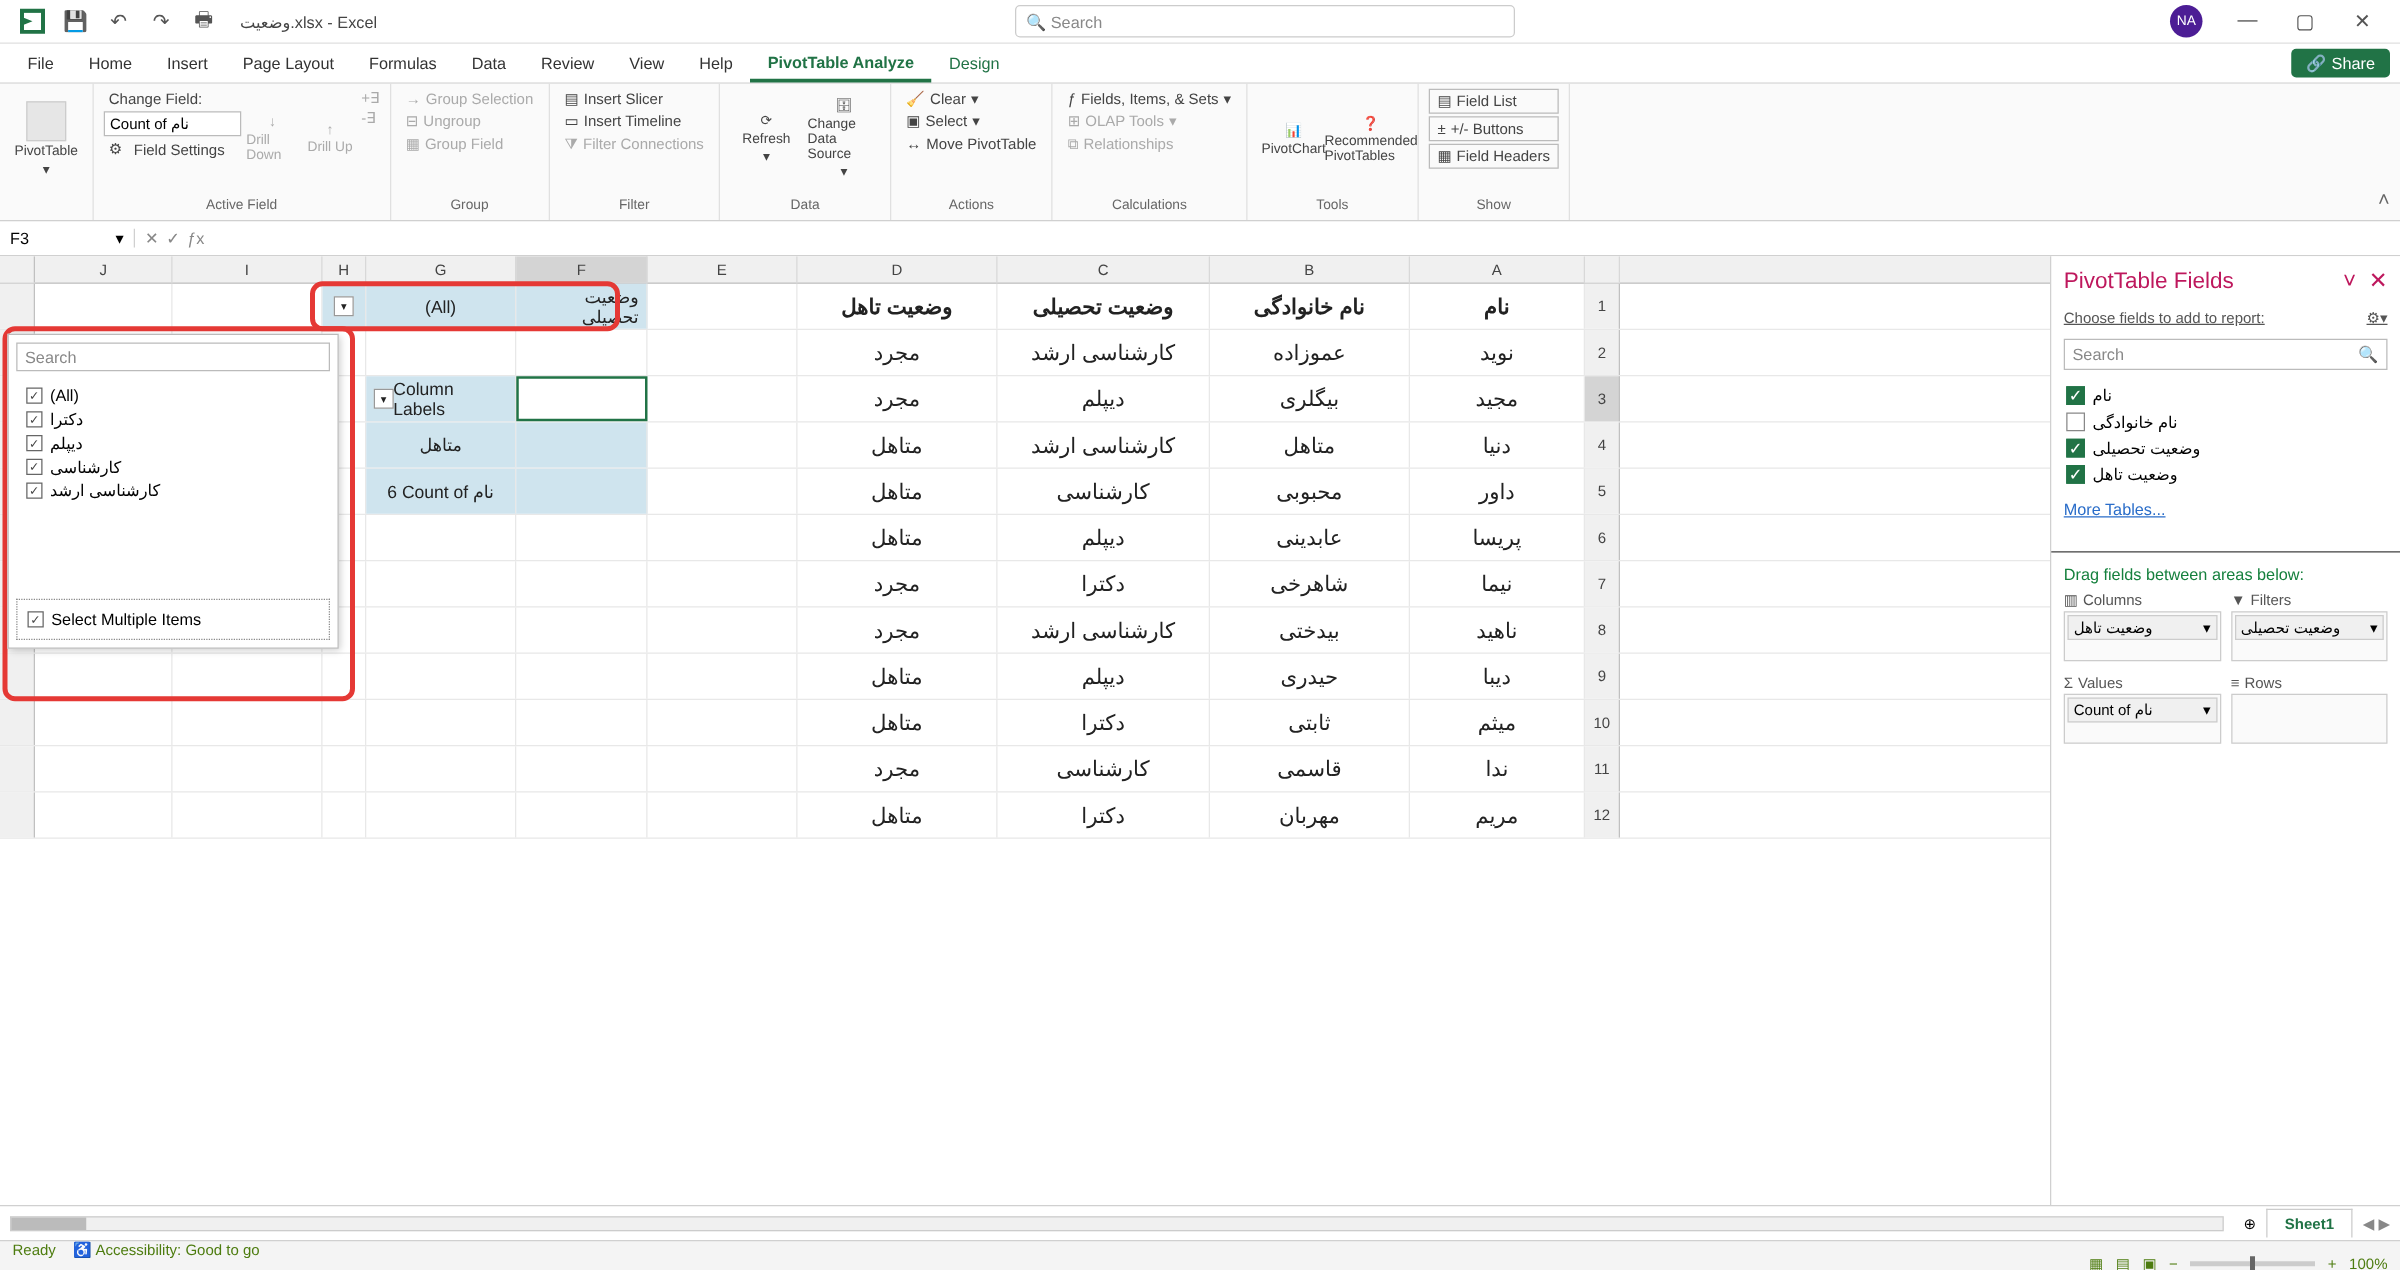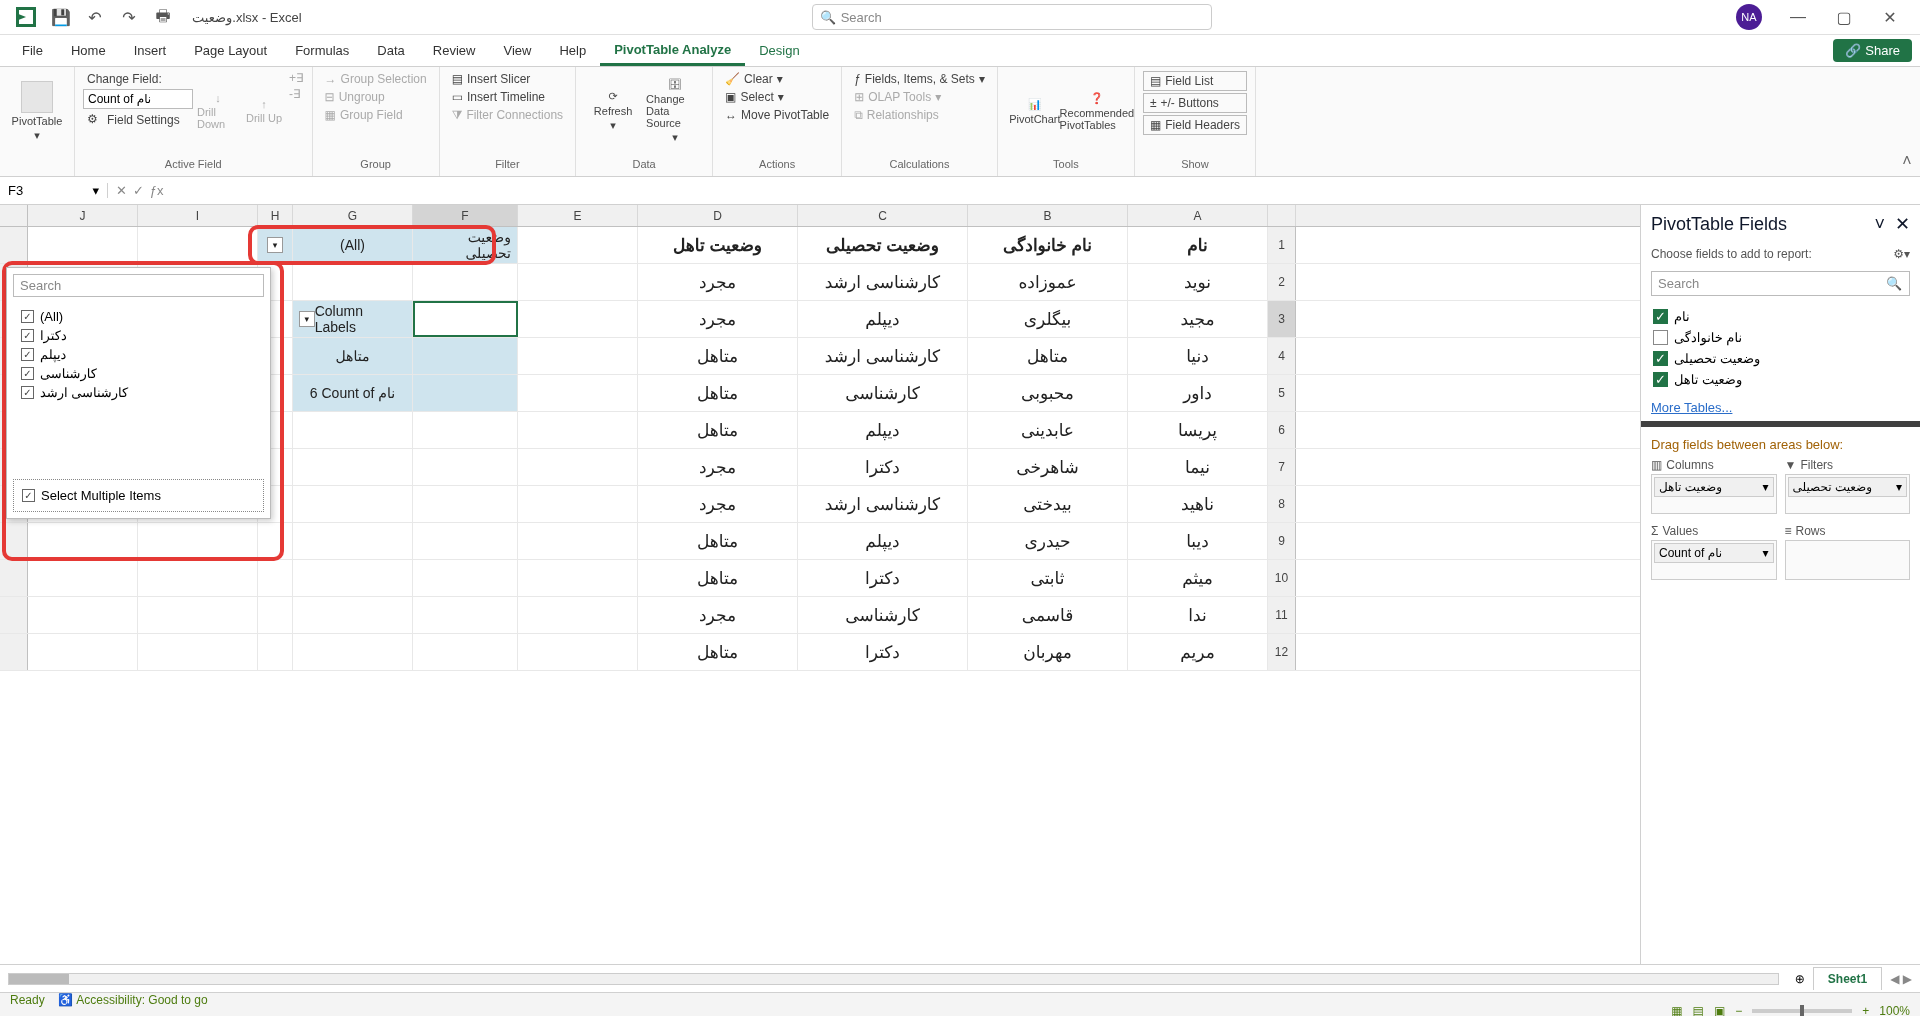--- a/index.html
+++ b/index.html
@@ -74,30 +74,30 @@
 .filterdd .srch { border:1px solid #bbb; margin:6px; padding:3px 6px; color:#888;}
 .filterdd .tree { padding:4px 10px; height:170px; overflow:auto;}
 .filterdd .item { display:flex;align-items:center;gap:6px; padding:2px 4px;}
 .filterdd .chk { width:13px;height:13px;border:1px solid #666;display:flex;align-items:center;justify-content:center;font-size:10px;color:#444;}
 .filterdd .multi { border-top:1px solid #ddd; padding:8px; display:flex;align-items:center;gap:6px; border:1px dotted #888;margin:6px;}
 .filterdd .btns { display:flex; justify-content:flex-end; gap:10px; padding:8px 10px;}
 .filterdd .btn { border:1px solid #999; padding:3px 16px; background:#f4f4f4; font-size:13px;}
 
 
 .pane { width:280px; border-left:1px solid #d0d0d0; background:#fff; display:flex; flex-direction:column; font-size:13px;}
-.pane-hdr { display:flex; align-items:center; padding:8px 10px; font-size:18px; color:#0f172a;}
+.pane-hdr { display:flex; align-items:center; padding:8px 10px; font-size:18px; color:#be185d;}
 .pane-hdr .sp { flex:1;}
-.pane-sub { padding:4px 10px; color:#555; font-size:12px; display:flex;align-items:center;justify-content:space-between;}
+.pane-sub { padding:4px 10px; color:#555; font-size:12px; display:flex;align-items:center;justify-content:space-between;text-decoration:underline;}
 .pane-search { margin:6px 10px; border:1px solid #bbb; padding:4px 6px; display:flex;align-items:center;color:#888;}
 .fieldlist { padding:4px 10px; }
 .fld { display:flex; align-items:center; gap:6px; padding:3px 2px; direction:rtl; justify-content:flex-end;}
 .fld .box { width:15px;height:15px; border:1px solid #888;display:flex;align-items:center;justify-content:center;}
 .fld .box.ck { background:#217346; color:#fff; border-color:#217346;}
 .moretables { color:#2a6dc9; padding:6px 10px; text-decoration:underline; cursor:pointer;}
-.drag-lbl { padding:10px 10px 4px; color:#a16207; border-top:6px solid #404040;}
+.drag-lbl { padding:10px 10px 4px; color:#15803d; border-top:1px solid #404040;margin-top:20px;}
 .areas { display:grid; grid-template-columns:1fr 1fr; gap:8px; padding:0 10px;}
 .area { }
 .area-hdr { font-size:12px; color:#555; padding:2px 0; display:flex;align-items:center;gap:4px;}
 .area-box { border:1px solid #ccc; min-height:40px; background:#fafafa;}
 .area-item { background:#f0f0f0; border:1px solid #ccc; margin:2px; padding:2px 4px; font-size:12px; display:flex;align-items:center;justify-content:space-between; direction:rtl;}
 .defer { padding:8px 10px; display:flex; align-items:center; gap:6px; border-top:1px solid #ddd;}
 .upd-btn { margin-left:auto; border:1px solid #ccc; padding:3px 12px; color:#aaa; background:#f4f4f4;}
 
 
 .sheettabs { height:28px; border-top:1px solid #d0d0d0; display:flex; align-items:center; font-size:12px;}

